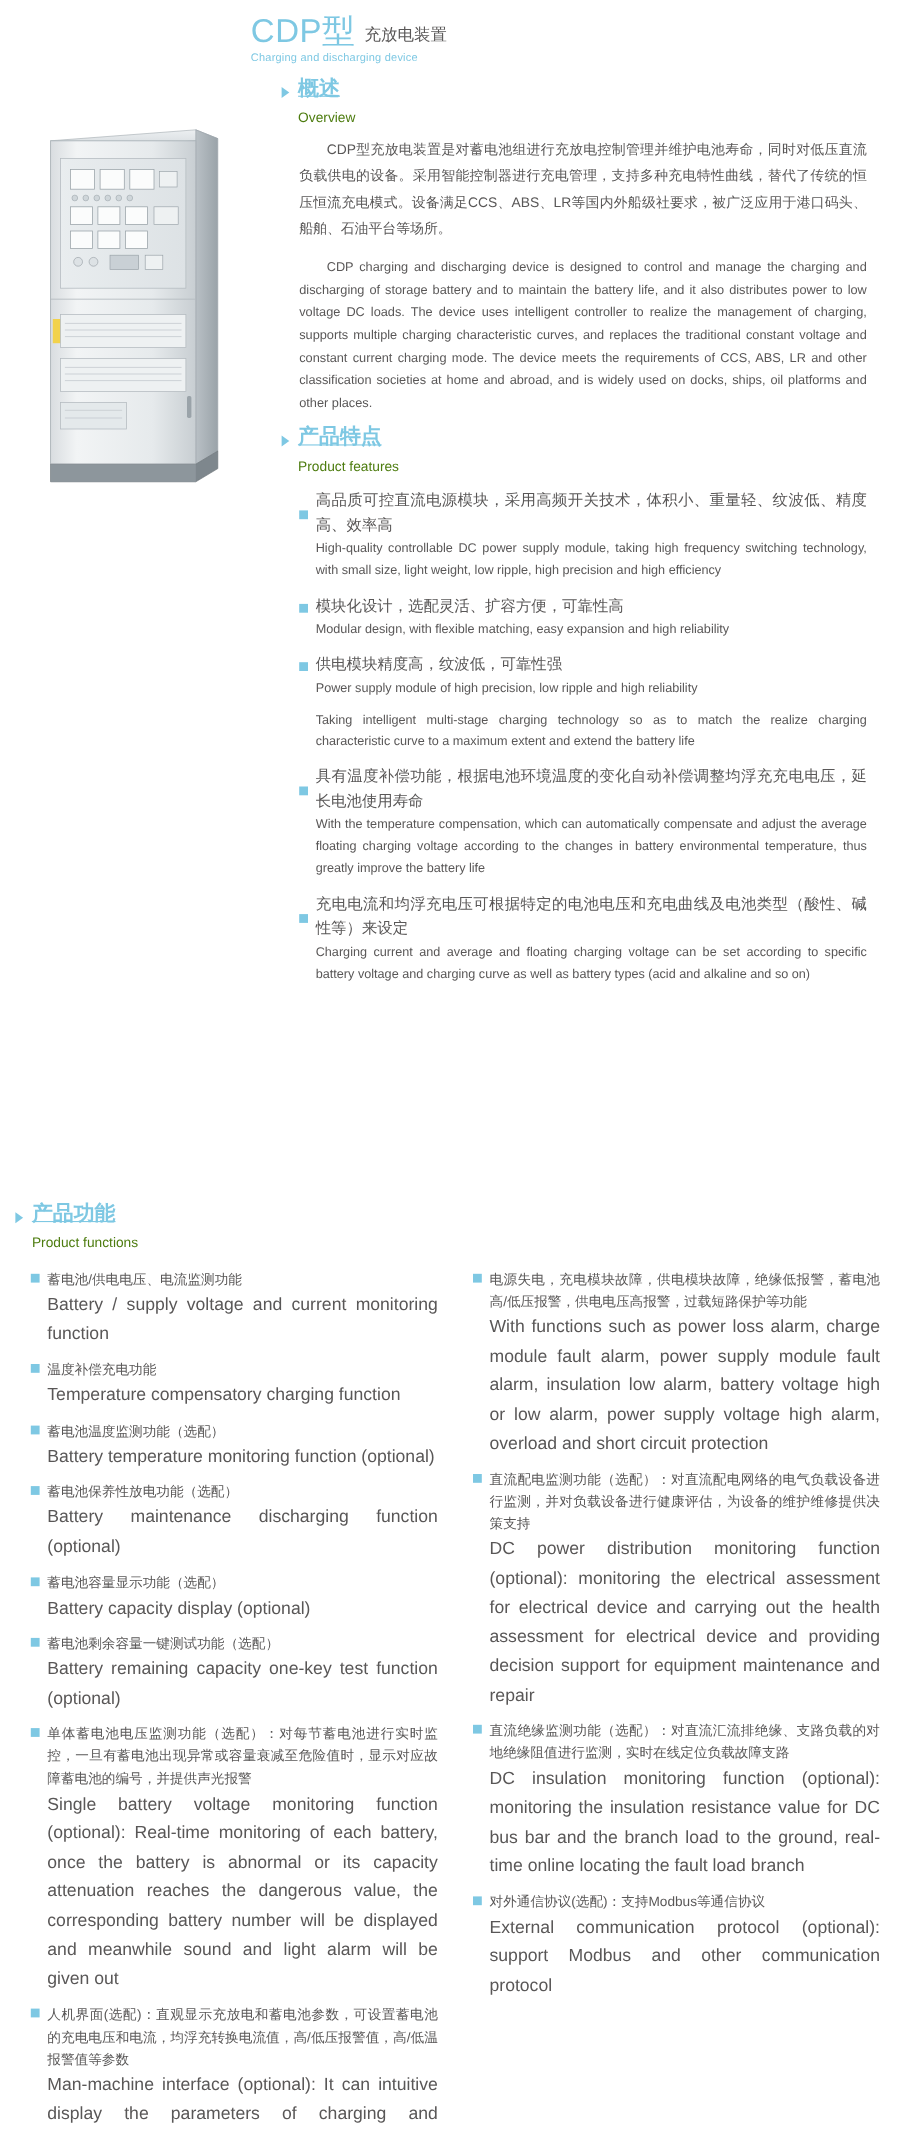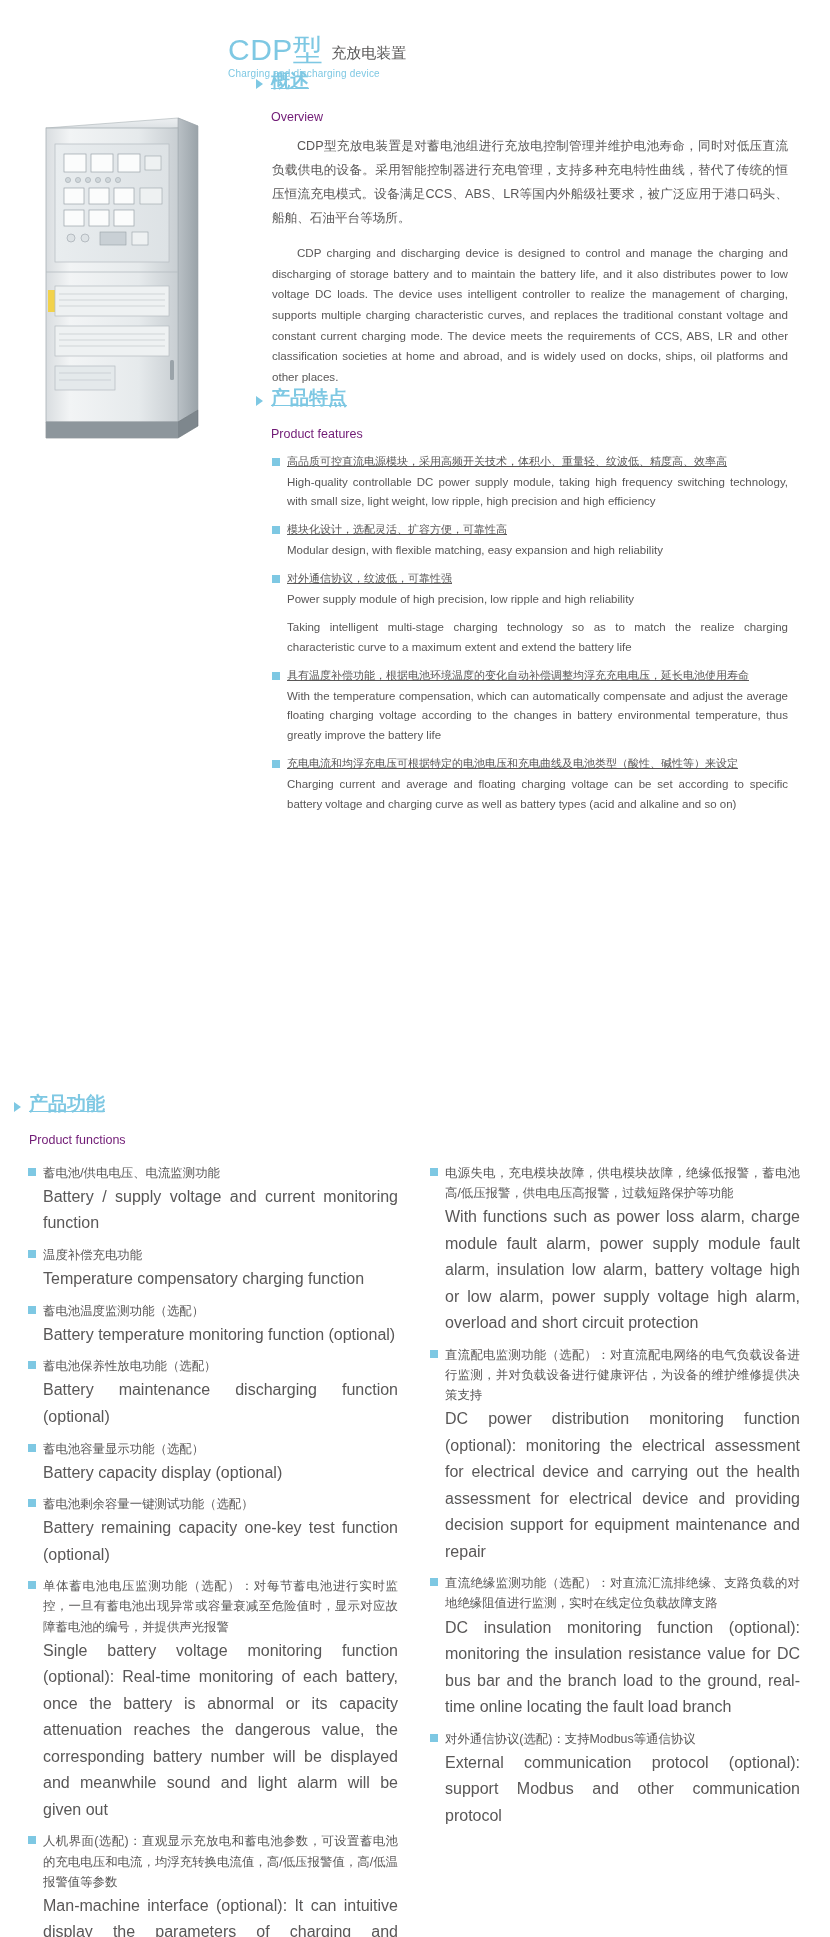--- a/index.html
+++ b/index.html
@@ -27,21 +27,20 @@
     display: flex;
     align-items: flex-end;
     gap: 8px;
   }
   .title-cdp {
     font-size: 30px;
     color: #7ec8e3;
     letter-spacing: 0.5px;
     line-height: 1;
     font-weight: normal;
-    margin-top: 21px;
   }
   .title-cn {
     font-size: 15px;
     color: #595757;
     line-height: 1.4;
     padding-bottom: 2px;
   }
   .title-en {
     font-size: 10px;
     color: #7ec8e3;
@@ -65,22 +64,22 @@
   }
   .sec-titles .cn {
     font-size: 19px;
     color: #7ec8e3;
     font-weight: bold;
     line-height: 1.15;
     text-decoration: underline;
   }
   .sec-titles .en {
     font-size: 12.5px;
-    color: #701a75;
-    margin-top: 18px;
+    color: #4d7c0f;
+    margin-top: 8px;
   }
 
   
   .overview {
     position: absolute;
     left: 272px;
     top: 70px;
     width: 516px;
   }
   .overview .sec-head { margin-left: -16px; }
@@ -116,27 +115,26 @@
     position: absolute;
     left: 272px;
     top: 387px;
     width: 516px;
   }
   .features .sec-head { margin-left: -16px; }
   .feat-list { margin-top: 12px; }
   .feat-item { margin-bottom: 9px; }
   .feat-cn {
     display: flex;
-    align-items: flex-start;
-    font-size: 11px;
+    align-items: center;
+    font-size: 14px;
     line-height: 1.62;
     color: #595757;
     text-align: justify;
     text-justify: inter-ideograph;
-    text-decoration: underline;
   }
   .bullet {
     width: 8px; height: 8px;
     background: #7ec8e3;
     flex: 0 0 auto;
     margin-top: 5px;
     margin-right: 7px;
   }
   .feat-en {
     font-size: 11.5px;
@@ -306,21 +304,21 @@
       <div class="feat-cn">
         <span class="bullet"></span>
         <span>模块化设计，选配灵活、扩容方便，可靠性高</span>
       </div>
       <div class="feat-en">Modular design, with flexible matching, easy expansion and high reliability</div>
     </div>
 
     <div class="feat-item">
       <div class="feat-cn">
         <span class="bullet"></span>
-        <span>对外通信协议，纹波低，可靠性强</span>
+        <span>供电模块精度高，纹波低，可靠性强</span>
       </div>
       <div class="feat-en">Power supply module of high precision, low ripple and high reliability</div>
     </div>
 
     <div class="feat-item">
       <div class="feat-en">Taking intelligent multi-stage charging technology so as to match the realize charging characteristic curve to a maximum extent and extend the battery life</div>
     </div>
 
     <div class="feat-item">
       <div class="feat-cn">

